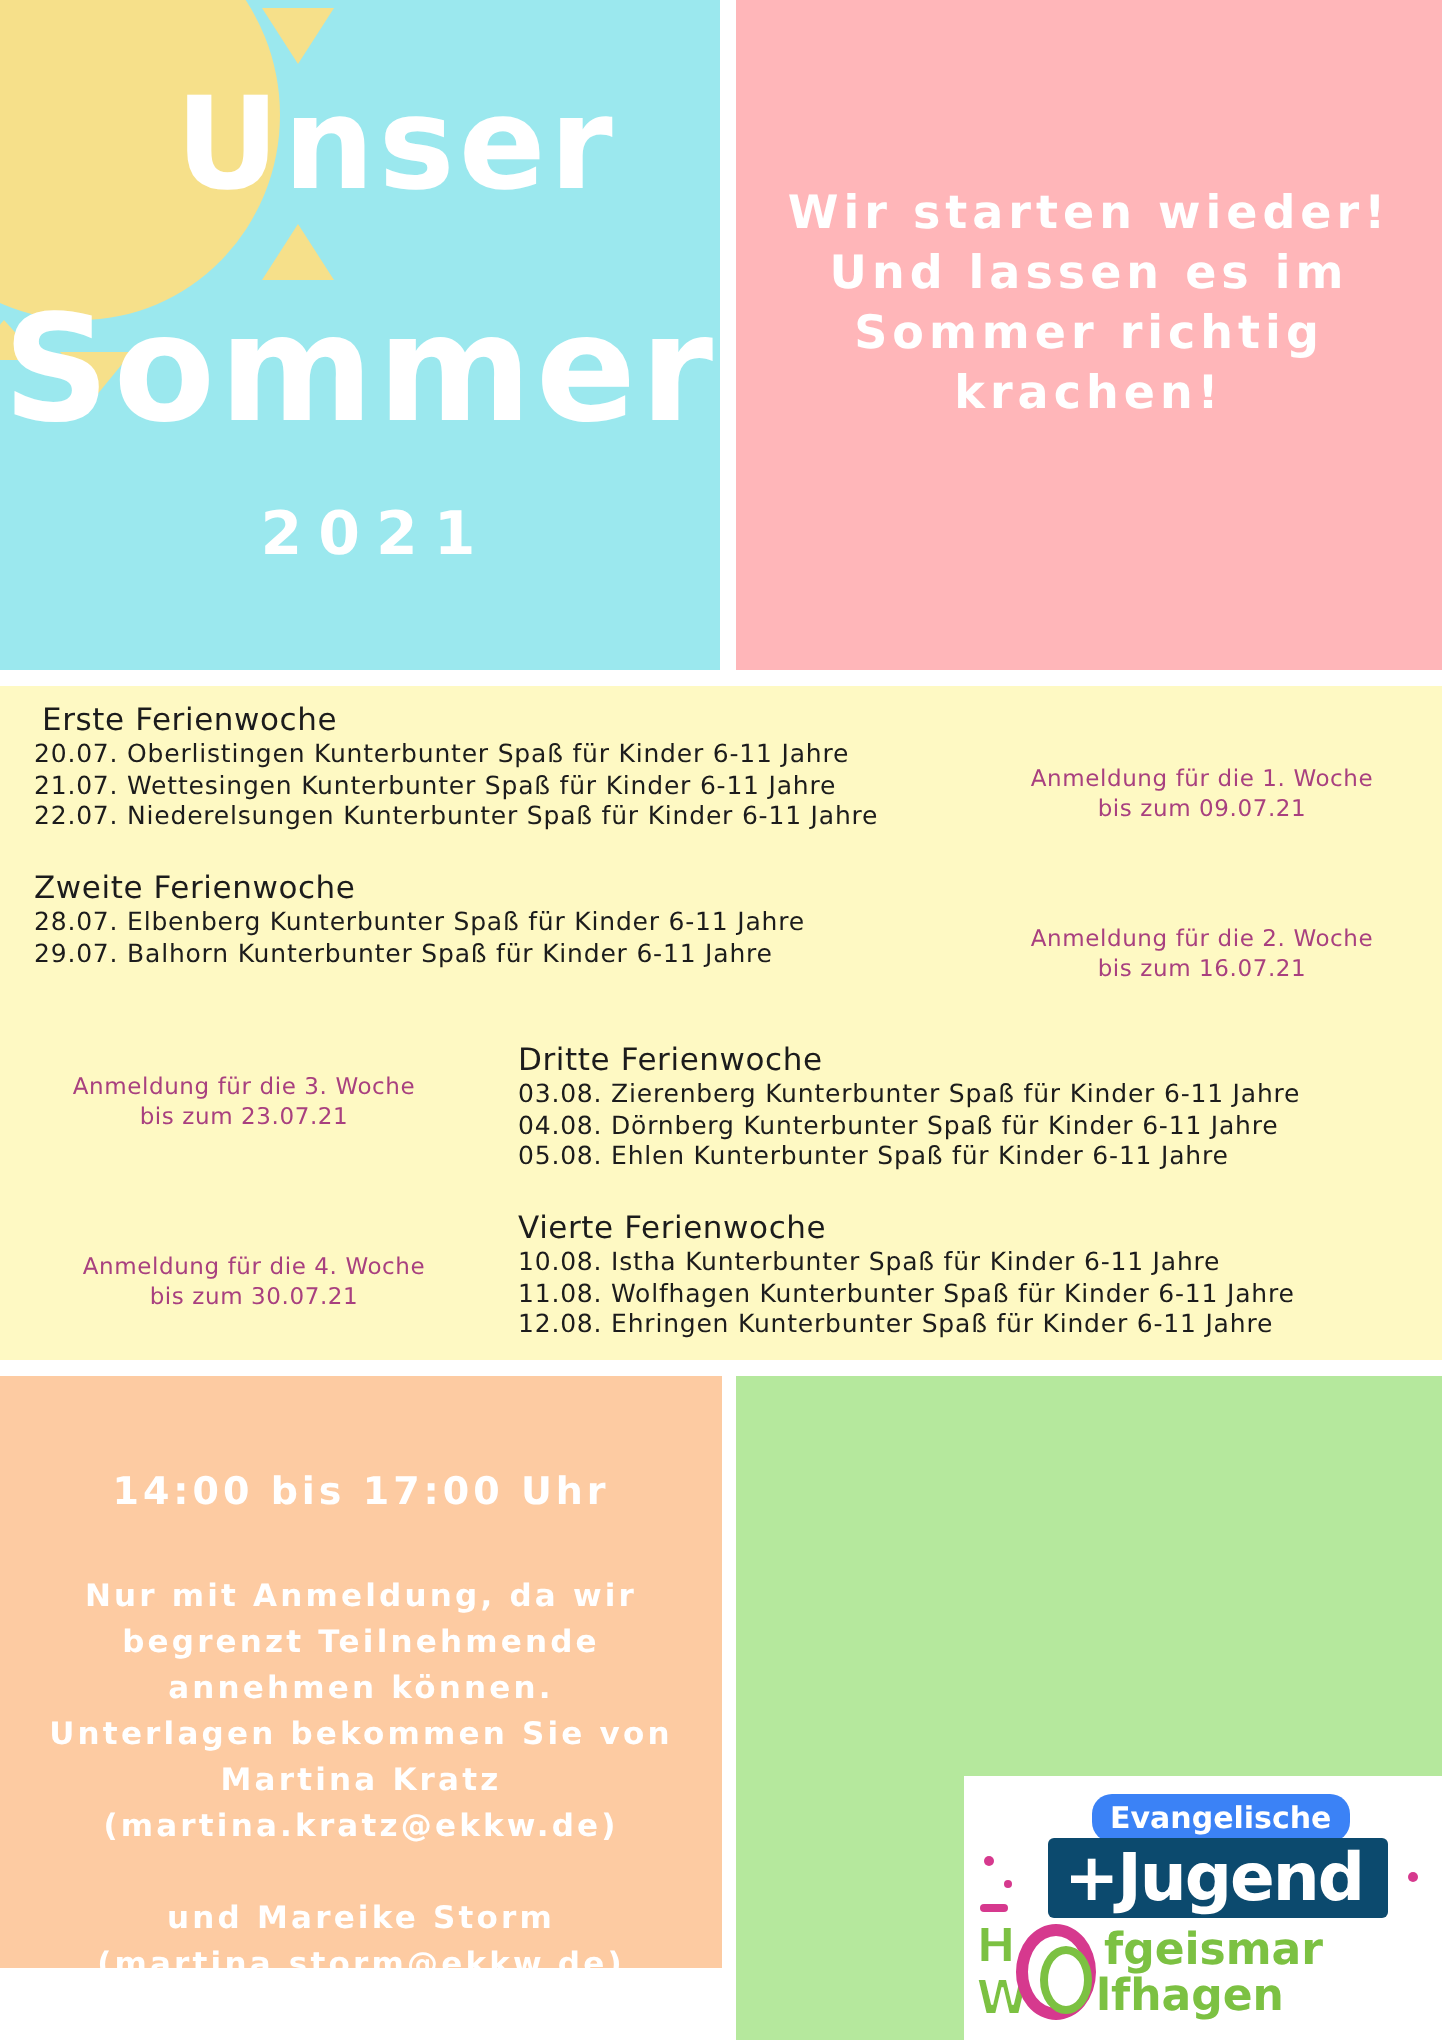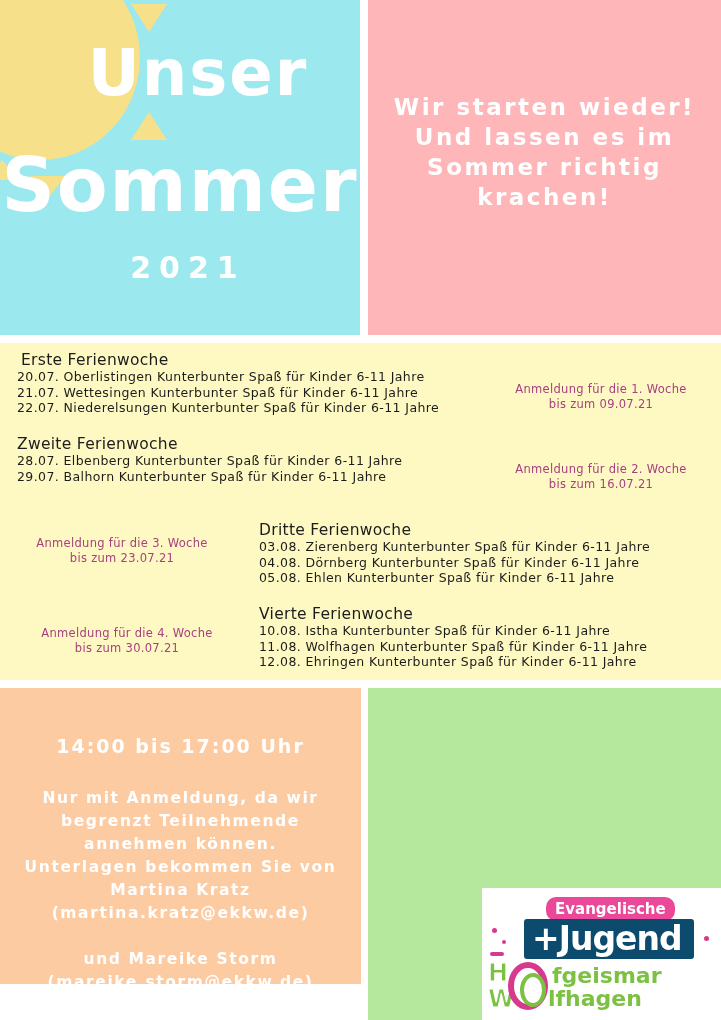--- a/index.html
+++ b/index.html
@@ -58,21 +58,21 @@
   }
   .info {
     position: absolute; left: 0; top: 99px; width: 361px; text-align: center;
     color: #ffffff; font-weight: bold; font-size: 15.5px; line-height: 23px; letter-spacing: 1.6px;
   }
   .info .gap { height: 23px; }
 
   .logo-box { position: absolute; left: 114px; top: 200px; width: 239px; height: 132px; background: #ffffff; }
   .logo-top {
     position: absolute; left: 64px; top: 9px; padding: 0 9px; height: 24px; line-height: 24px;
-    background: #ec4899; color: #ffffff; font-weight: bold; font-size: 15px; border-radius: 10px;
+    background: #3b82f6; color: #ffffff; font-weight: bold; font-size: 15px; border-radius: 10px;
   }
   .logo-mid {
     position: absolute; left: 42px; top: 31px; padding: 0 12px 0 8px; height: 40px; line-height: 40px;
     background: #0c4a6e; color: #ffffff; font-weight: bold; font-size: 33px; border-radius: 3px; letter-spacing: -1px;
   }
   .logo-cross { font-weight: bold; }
   .logo-ring {
     position: absolute; left: 26px; top: 74px; width: 40px; height: 48px; border-radius: 50%;
     border: 6px solid #D6398E; box-sizing: border-box;
   }
@@ -160,21 +160,21 @@
   <div class="time">14:00 bis 17:00 Uhr</div>
   <div class="info">
     <div>Nur mit Anmeldung, da wir</div>
     <div>begrenzt Teilnehmende</div>
     <div>annehmen können.</div>
     <div>Unterlagen bekommen Sie von</div>
     <div>Martina Kratz</div>
     <div>(martina.kratz@ekkw.de)</div>
     <div class="gap"></div>
     <div>und Mareike Storm</div>
-    <div>(mareike.storm@ekkw.de)</div>
+    <div>(martina.storm@ekkw.de)</div>
   </div>
 </div>
 
 <div class="panel" id="green">
   <div class="logo-box">
     <div class="splat" style="left:10px; top:40px; width:5px; height:5px;"></div>
     <div class="splat" style="left:20px; top:52px; width:4px; height:4px;"></div>
     <div class="splat" style="left:8px; top:64px; width:14px; height:4px; border-radius:3px;"></div>
     <div class="splat" style="left:222px; top:48px; width:5px; height:5px;"></div>
     <div class="splat" style="left:200px; top:36px; width:4px; height:4px;"></div>

